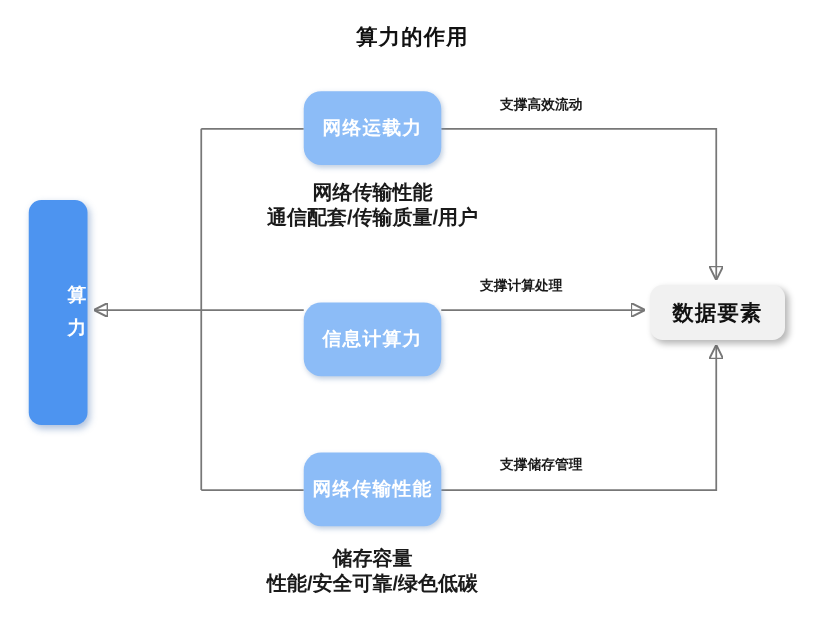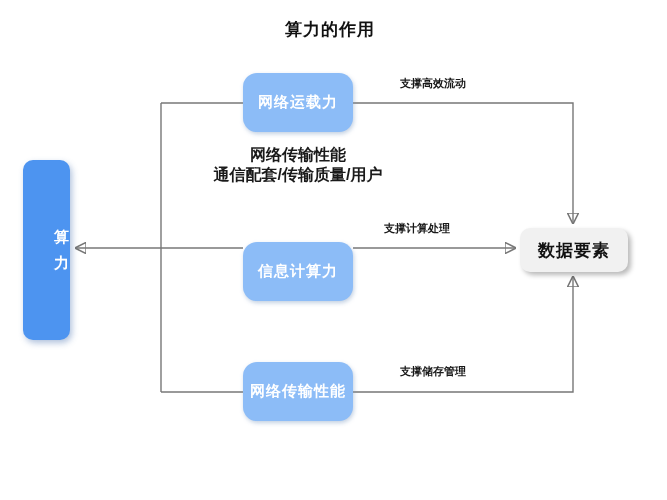--- a/index.html
+++ b/index.html
@@ -156,14 +156,18 @@
   <div class="abs arrow-label arrow-label-1">支撑高效流动</div>
   <div class="abs arrow-label arrow-label-2">支撑计算处理</div>
   <div class="abs arrow-label arrow-label-3">支撑储存管理</div>
 
   <div class="abs desc desc-1">
     <div>网络传输性能</div>
     <div>通信配套/传输质量/用户</div>
   </div>
   <div class="abs desc desc-2">
   </div>
+  <div class="abs desc desc-3">
+    <div>储存容量</div>
+    <div>性能/安全可靠/绿色低碳</div>
+  </div>
 
 </div>
 
 </body></html>

